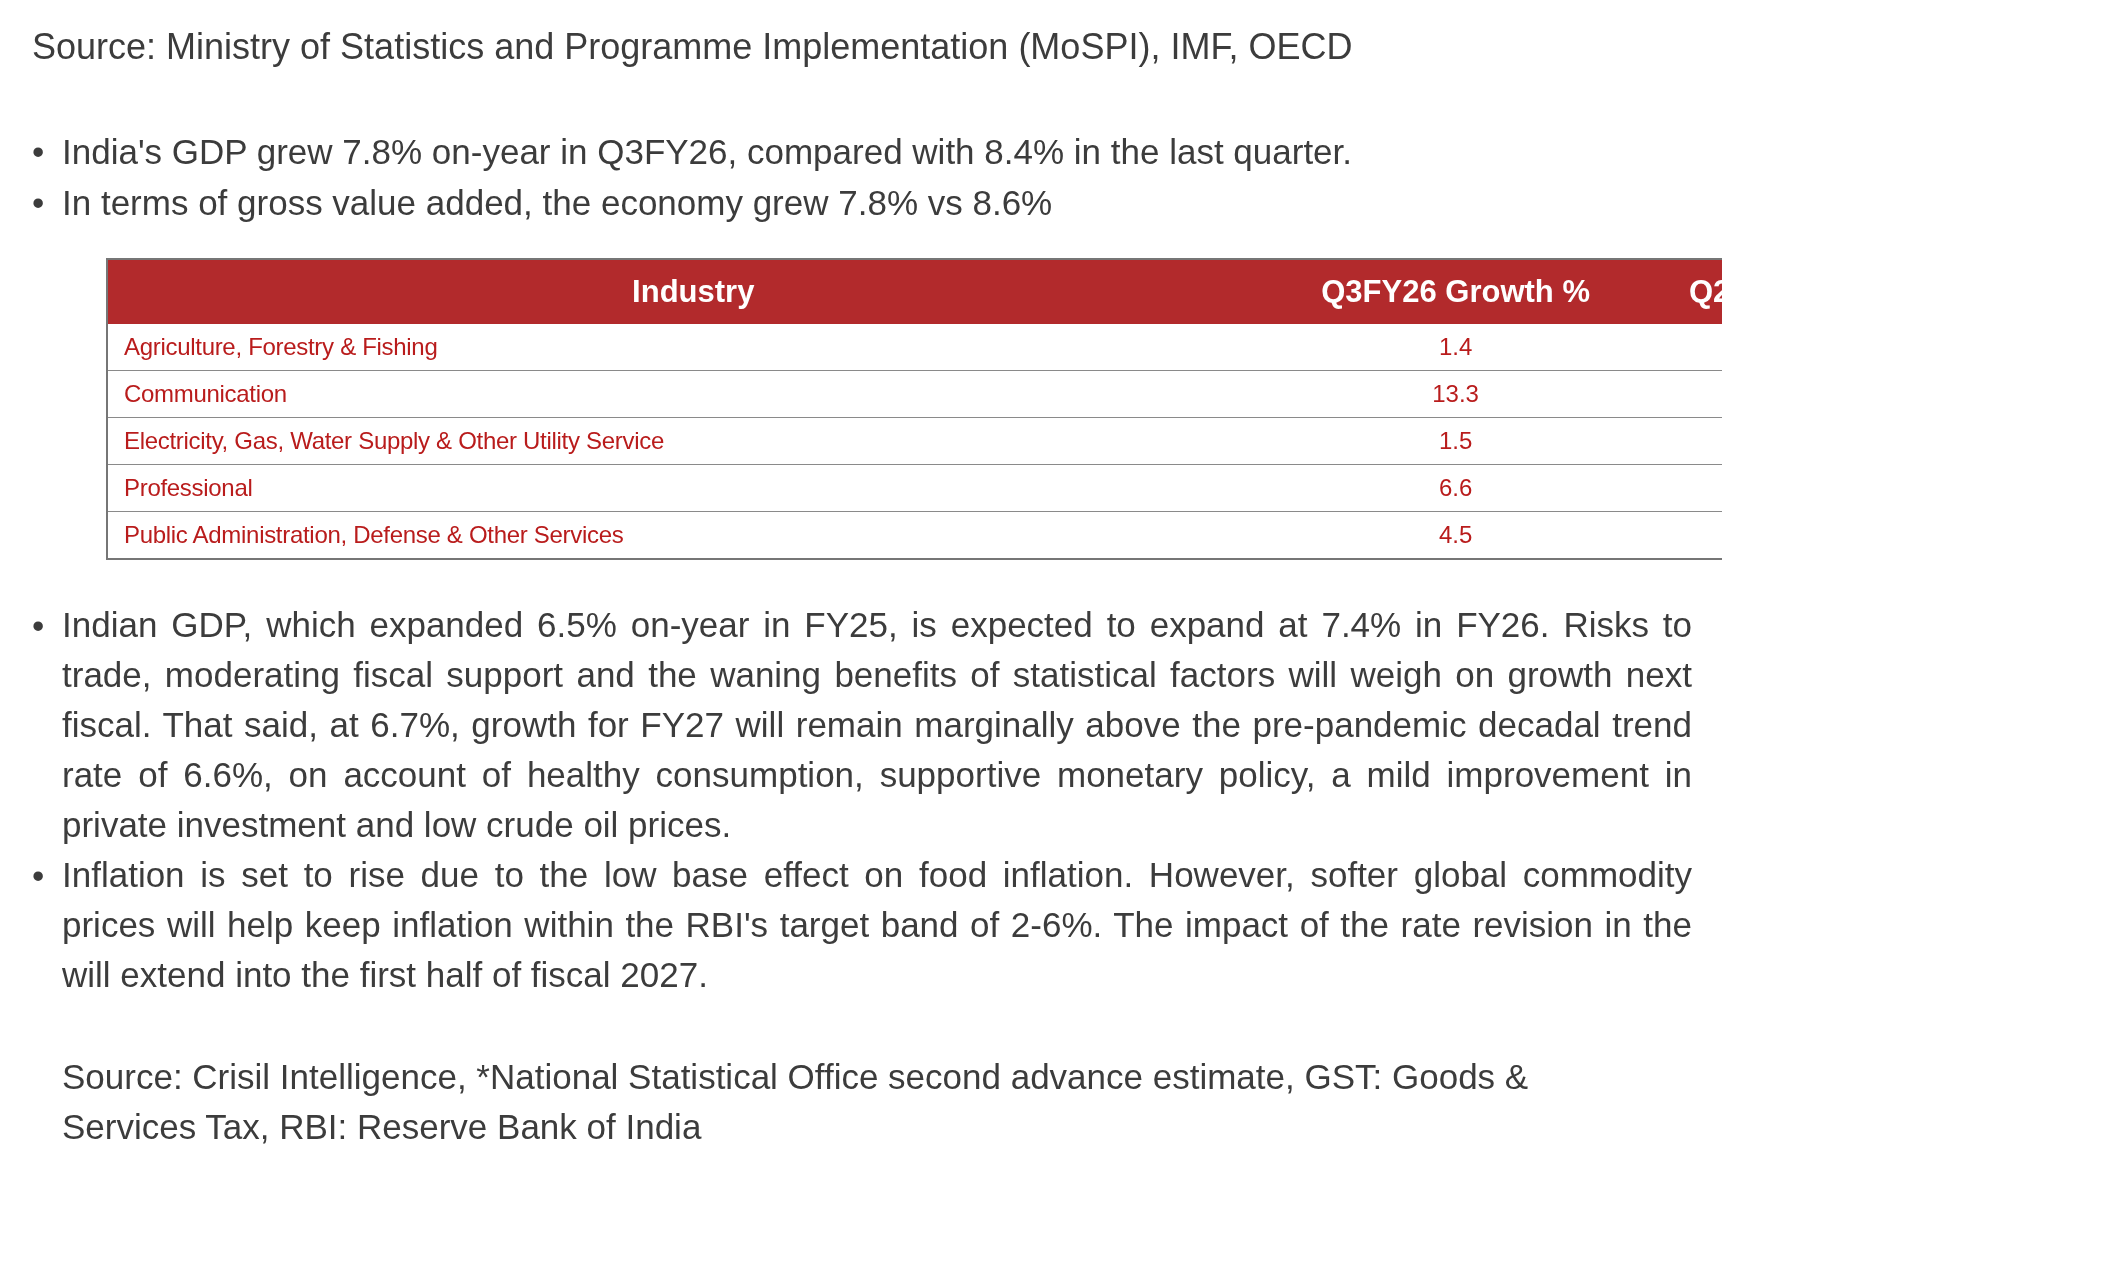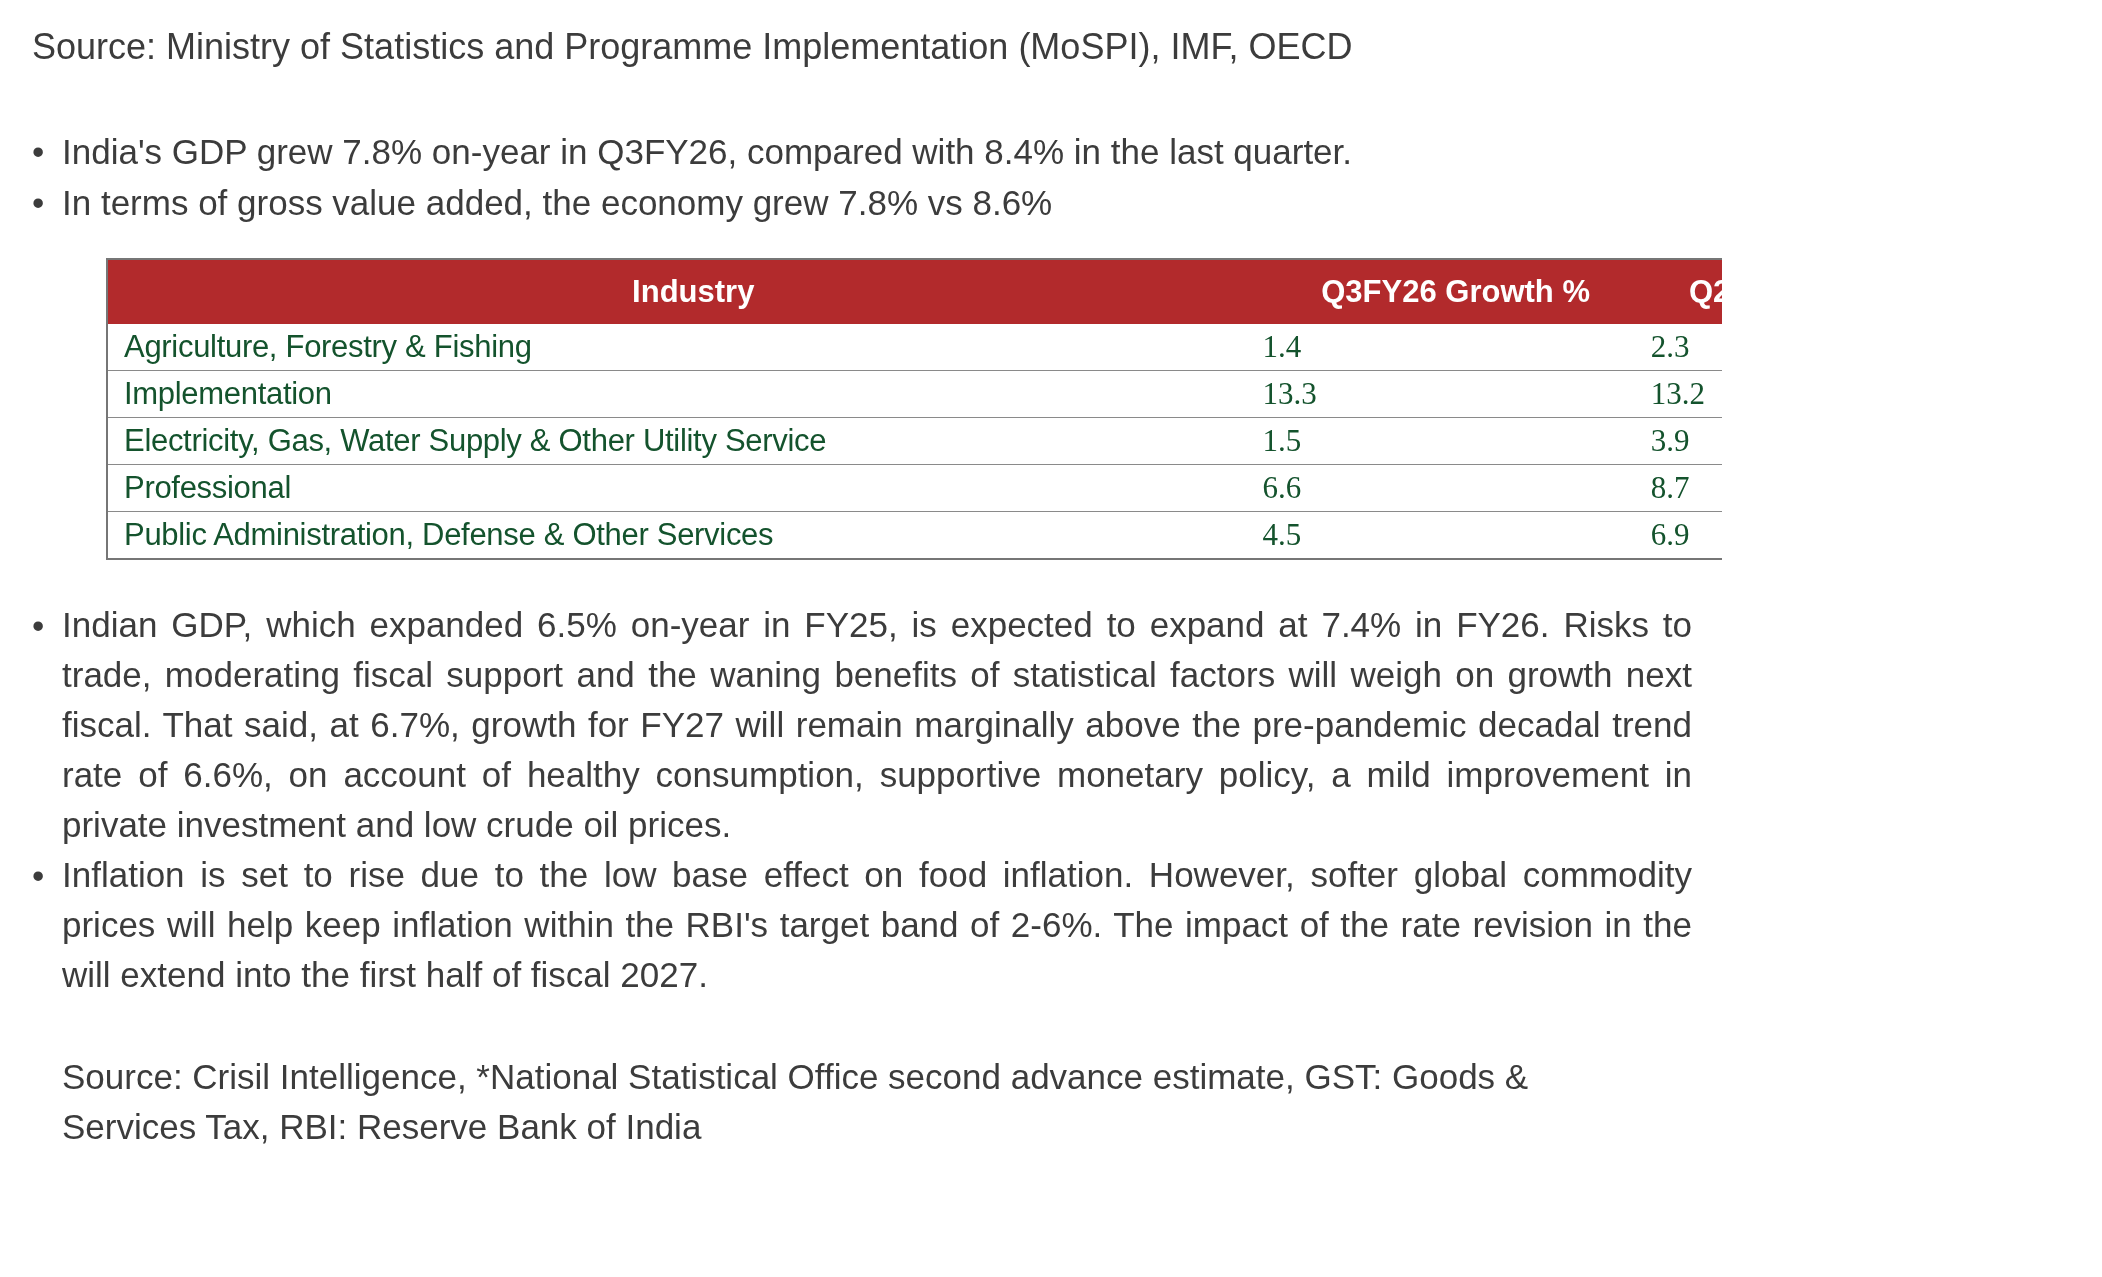--- a/index.html
+++ b/index.html
@@ -51,32 +51,32 @@
     font-size: 31px;
     font-weight: bold;
     height: 62px;
     vertical-align: middle;
     border: none;
   }
   th.col-industry { text-align: center; padding-left: 18px; width: 60.8%; }
   th.col-q3 { text-align: center; width: 20.7%; }
   th.col-q2 { text-align: center; width: 18.5%; }
   table.growth-table td {
-    font-size: 31px;
-    color: #14532d;
+    font-size: 24px;
+    color: #b91c1c;
     height: 44px;
     vertical-align: middle;
     border-bottom: 1px solid #8a8a8a;
     background: #ffffff;
     overflow: hidden;
     white-space: nowrap;
   }
   table.growth-table tr:last-child td { border-bottom: none; }
   td.cell-industry { text-align: left; padding-left: 16px; letter-spacing: -0.3px; }
-  td.cell-num { text-align: left; font-family: Liberation Serif, serif; }
+  td.cell-num { text-align: center; }
 
   .bottom-bullets { margin-top: 40px; }
   .bottom-bullets .bullet-row {
     font-size: 35px;
     line-height: 50px;
   }
   .bottom-bullets .bullet-text { text-align: justify; }
 
   .source-bottom {
     margin: 52px 30px 0 30px;
@@ -112,21 +112,21 @@
           <th class="col-q2">Q2FY26 Growth %</th>
         </tr>
       </thead>
       <tbody>
         <tr>
           <td class="cell-industry">Agriculture, Forestry &amp; Fishing</td>
           <td class="cell-num">1.4</td>
           <td class="cell-num">2.3</td>
         </tr>
         <tr>
-          <td class="cell-industry">Implementation</td>
+          <td class="cell-industry">Communication</td>
           <td class="cell-num">13.3</td>
           <td class="cell-num">13.2</td>
         </tr>
         <tr>
           <td class="cell-industry">Electricity, Gas, Water Supply &amp; Other Utility Service</td>
           <td class="cell-num">1.5</td>
           <td class="cell-num">3.9</td>
         </tr>
         <tr>
           <td class="cell-industry">Professional</td>

